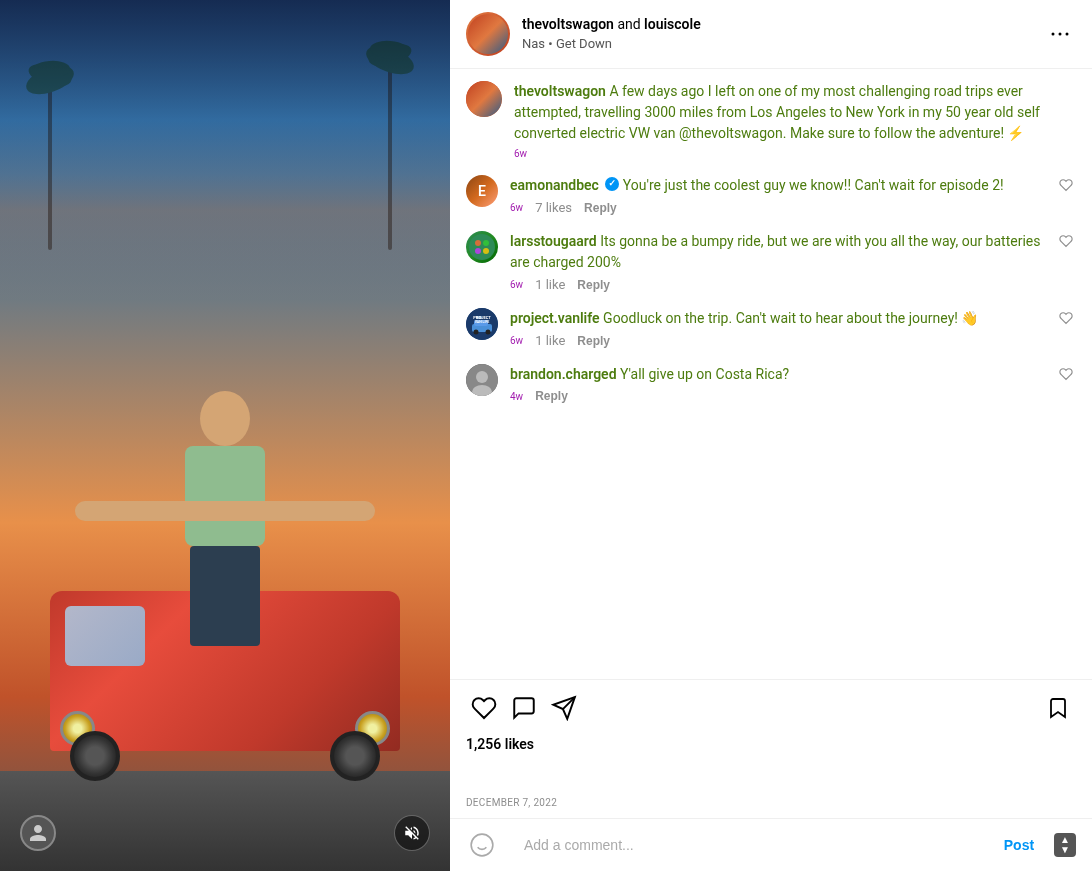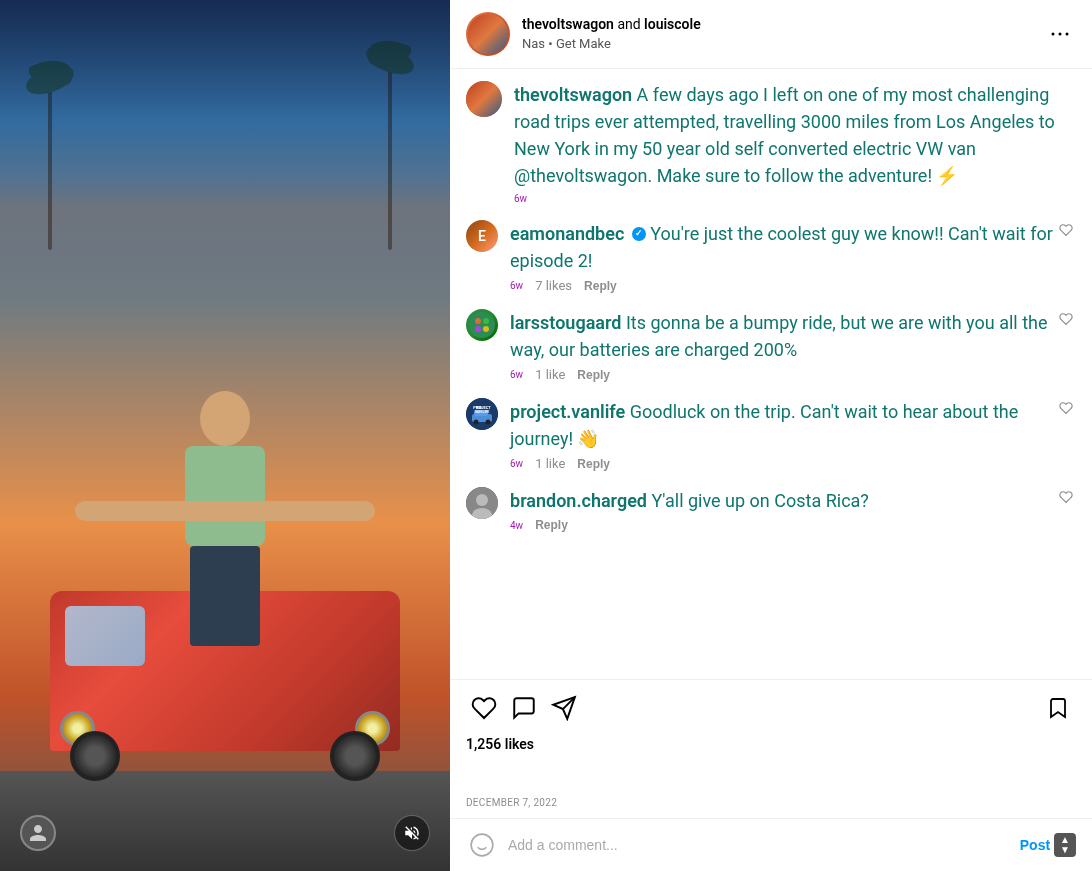--- a/index.html
+++ b/index.html
@@ -271,22 +271,22 @@
       background: linear-gradient(135deg, #555, #888);
       display: flex; align-items: center; justify-content: center;
       font-size: 14px; color: white;
     }
 
     .comment-content {
       flex: 1;
     }
 
     .comment-text {
-      font-size: 18px;
-      color: #0f766e;
+      font-size: 14px;
+      color: #4d7c0f;
       line-height: 1.5;
     }
 
     .comment-text .commenter-name {
       font-weight: 600;
     }
 
     .comment-meta {
       display: flex;
       align-items: center;
@@ -413,20 +413,21 @@
       letter-spacing: 0.3px;
     }
 
     
     .comment-input-row {
       display: flex;
       align-items: center;
       padding: 10px 16px;
       border-top: 1px solid #efefef;
       flex-shrink: 0;
+      gap: 16px;
     }
 
     .comment-emoji {
       width: 32px;
       height: 32px;
       display: flex;
       align-items: center;
       justify-content: center;
       cursor: pointer;
       font-size: 22px;
@@ -559,21 +560,21 @@
   <div class="post-header">
     <div class="header-avatar">
       <div class="header-avatar-inner"></div>
     </div>
     <div class="header-info">
       <div class="header-usernames">
         <span class="username">thevoltswagon</span>
         <span> and </span>
         <span class="username">louiscole</span>
       </div>
-      <div class="header-subtitle">Nas • Get Make</div>
+      <div class="header-subtitle">Nas • Get Down</div>
     </div>
     <div class="header-more">
       <svg width="24" height="24" viewBox="0 0 24 24">
         <circle cx="5" cy="12" r="1.5" fill="#000"></circle>
         <circle cx="12" cy="12" r="1.5" fill="#000"></circle>
         <circle cx="19" cy="12" r="1.5" fill="#000"></circle>
       </svg>
     </div>
   </div>
 

